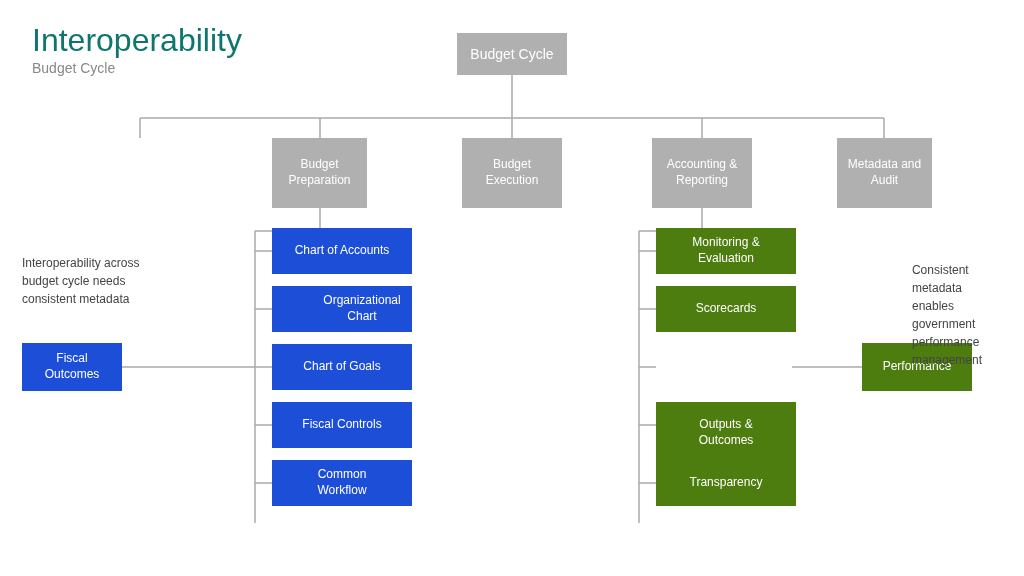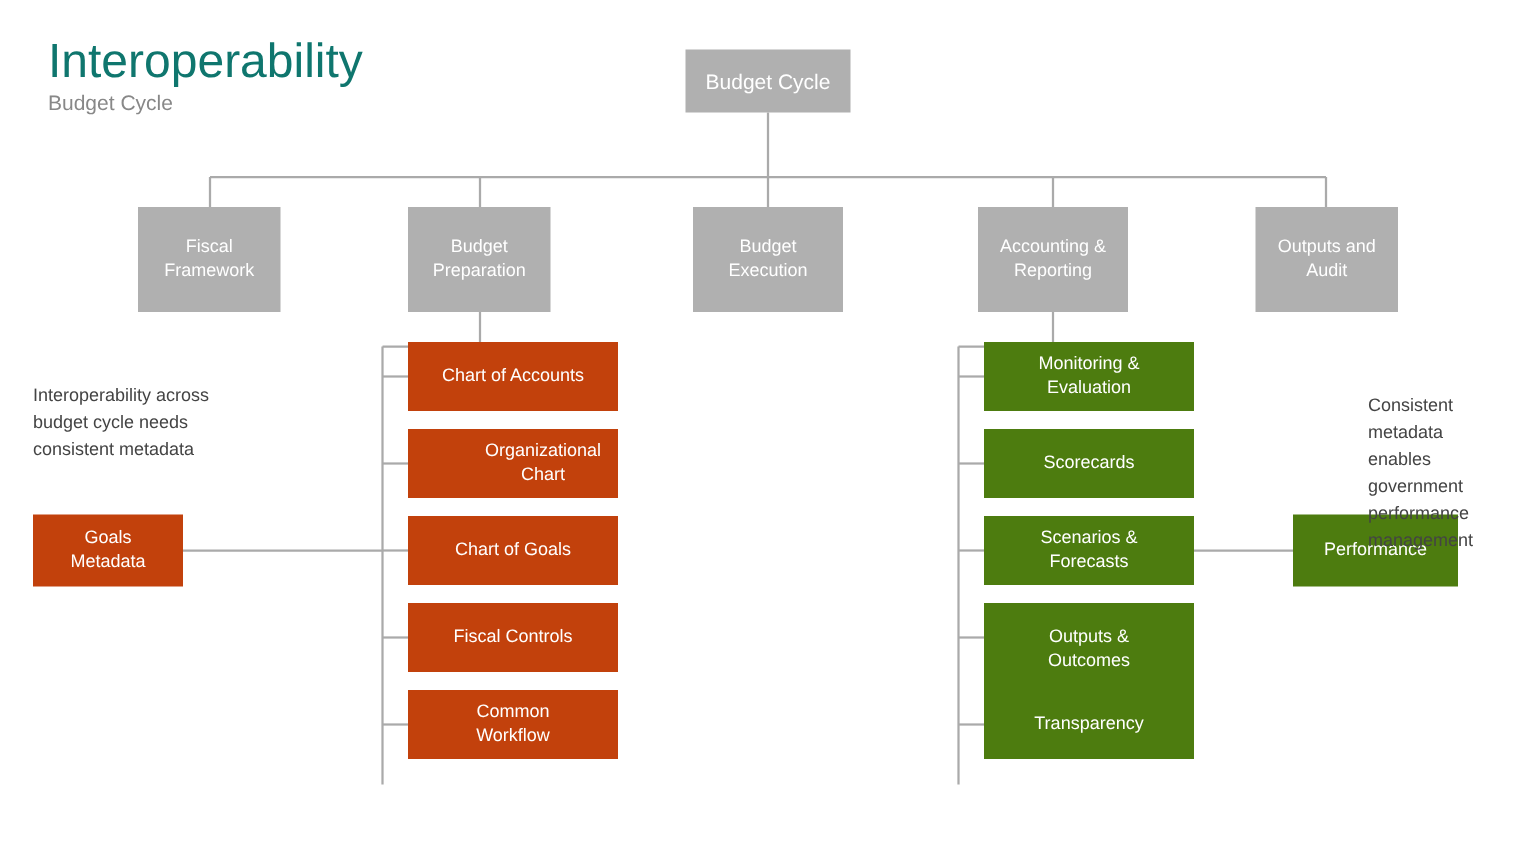--- a/index.html
+++ b/index.html
@@ -46,21 +46,21 @@
       padding: 8px 6px;
       line-height: 1.3;
       display: flex;
       align-items: center;
       justify-content: center;
     }
 
     
     .green-box {
       position: absolute;
-      background: #c2410c;
+      background: #1d4ed8;
       color: #fff;
       font-size: 12px;
       text-align: center;
       padding: 7px 8px;
       line-height: 1.3;
       display: flex;
       align-items: center;
       justify-content: center;
     }
 
@@ -148,49 +148,45 @@
     <line x1="617" y1="412" x2="634" y2="412" stroke="#aaa" stroke-width="1.5"></line>
     <line x1="617" y1="470" x2="634" y2="470" stroke="#aaa" stroke-width="1.5"></line>
 
     <line x1="770" y1="354" x2="840" y2="354" stroke="#aaa" stroke-width="1.5"></line>
   </svg>
 
   <div class="gray-box" style="top:20px; left:435px; width:110px; height:42px; font-size:14px;">
     <span>Budget Cycle</span>
   </div>
 
-  <div class="gray-box" style="top:125px; left:70px; width:95px; height:70px; font-size:12px;">
-    <span style="white-space:pre-line;">Fiscal
-Framework</span>
-  </div>
   <div class="gray-box" style="top:125px; left:250px; width:95px; height:70px; font-size:12px;">
     <span style="white-space:pre-line;">Budget
 Preparation</span>
   </div>
   <div class="gray-box" style="top:125px; left:440px; width:100px; height:70px; font-size:12px;">
     <span style="white-space:pre-line;">Budget
 Execution</span>
   </div>
   <div class="gray-box" style="top:125px; left:630px; width:100px; height:70px; font-size:12px;">
     <span style="white-space:pre-line;">Accounting &amp;
 Reporting</span>
   </div>
   <div class="gray-box" style="top:125px; left:815px; width:95px; height:70px; font-size:12px;">
-    <span style="white-space:pre-line;">Outputs and
+    <span style="white-space:pre-line;">Metadata and
 Audit</span>
   </div>
 
   <div class="left-text" style="top:223px; left:0px; white-space:pre-line;">
     <span>Interoperability across
 budget cycle needs
 consistent metadata</span>
   </div>
 
   <div class="green-box" style="top:330px; left:0px; width:100px; height:48px;">
-    <span>Goals Metadata</span>
+    <span>Fiscal Outcomes</span>
   </div>
 
   <div class="green-box" style="top:215px; left:250px; width:140px; height:46px;">
     <span>Chart of Accounts</span>
   </div>
   <div class="green-box" style="top:273px; left:250px; width:140px; height:46px;padding-left:48px;">
     <span style="white-space:pre-line;">Organizational
 Chart</span>
   </div>
   <div class="green-box" style="top:331px; left:250px; width:140px; height:46px;">
@@ -203,24 +199,20 @@
     <span style="white-space:pre-line;">Common
 Workflow</span>
   </div>
 
   <div class="orange-box" style="top:215px; left:634px; width:140px; height:46px;">
     <span style="white-space:pre-line;">Monitoring &amp;
 Evaluation</span>
   </div>
   <div class="orange-box" style="top:273px; left:634px; width:140px; height:46px;">
     <span>Scorecards</span>
-  </div>
-  <div class="orange-box" style="top:331px; left:634px; width:140px; height:46px;">
-    <span style="white-space:pre-line;">Scenarios &amp;
-Forecasts</span>
   </div>
   <div class="orange-box" style="top:389px; left:634px; width:140px; height:62px;">
     <span style="white-space:pre-line;">Outputs &amp;
 Outcomes</span>
   </div>
   <div class="orange-box" style="top:447px; left:634px; width:140px; height:46px;">
     <span>Transparency</span>
   </div>
 
   <div class="orange-box" style="top:330px; left:840px; width:110px; height:48px;">

